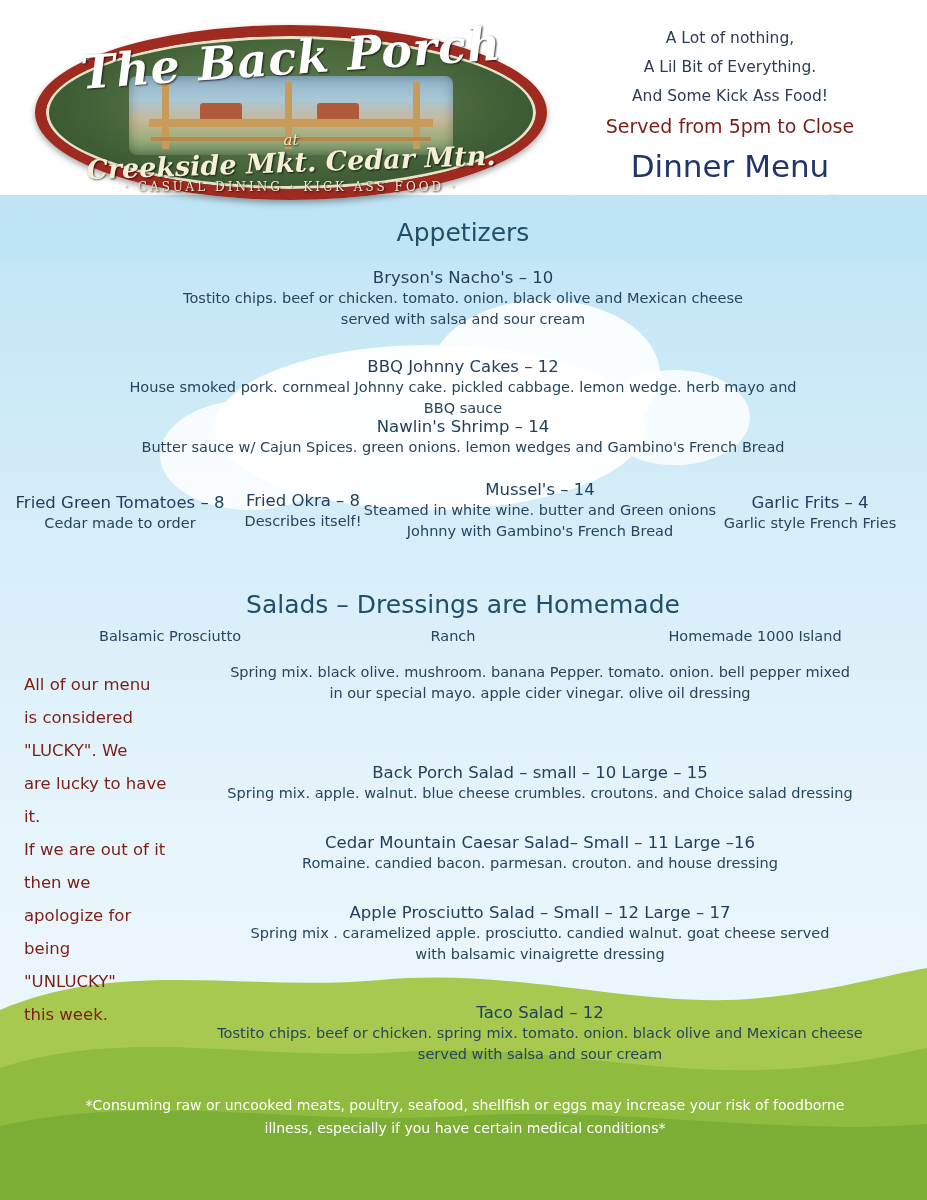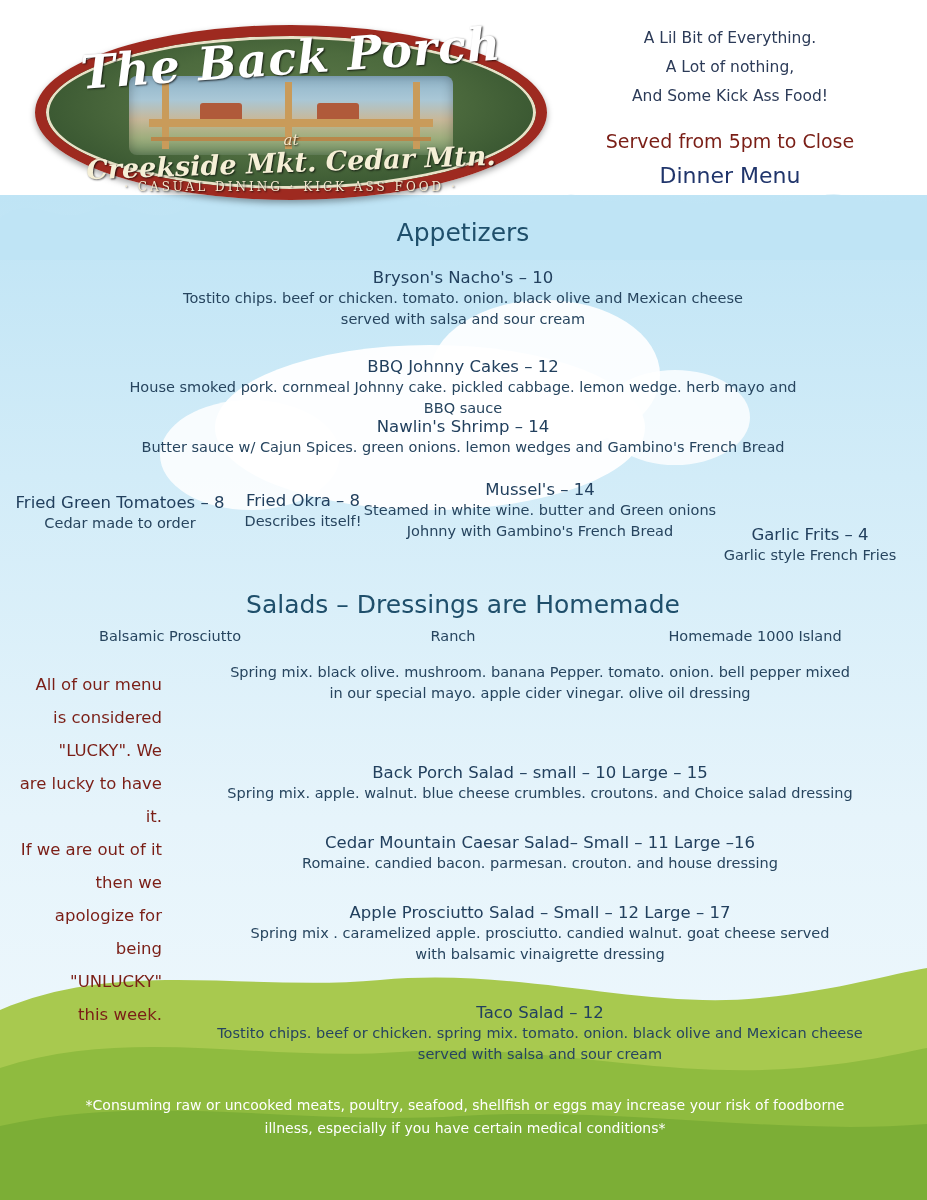--- a/index.html
+++ b/index.html
@@ -146,27 +146,27 @@
     text-align: center;
     color: #2b3a57;
     font-family: "DejaVu Sans", sans-serif;
   }
   .tagline-line {
     font-size: 15.5px;
     line-height: 29px;
     color: #2c3b58;
   }
   .served {
-    margin-top: 19px;
+    margin-top: 4px;
     font-size: 19px;
     color: #7a1e16;
   }
   .dinner-title {
     margin-top: 11px;
-    font-size: 22px;
+    font-size: 31px;
     color: #20356b;
   }
   .section-title {
     position: absolute;
     text-align: center;
     font-size: 25px;
     color: #1f4f6b;
   }
   .item {
     position: absolute;
@@ -180,24 +180,24 @@
   }
   .item-desc {
     font-size: 14.5px;
     color: #27455f;
     line-height: 21px;
   }
 
   
   .lucky {
     position: absolute;
-    left: 10px;
+    left: 24px;
     top: 668px;
     width: 152px;
-    text-align: right;
+    text-align: left;
     color: #7a1e16;
     font-size: 16.5px;
     line-height: 33px;
   }
 
   
   .dressing {
     position: absolute;
     font-size: 14.5px;
     color: #27455f;
@@ -251,22 +251,22 @@
       <div class="porch-rail"></div>
     </div>
   </div>
   <div class="logo-arc-top">The Back Porch</div>
   <div class="logo-arc-mid">at</div>
   <div class="logo-arc-bottom">Creekside Mkt. Cedar Mtn.</div>
   <div class="logo-arc-sub">· CASUAL DINING · KICK ASS FOOD ·</div>
 </div>
 
 <div class="header-right">
+  <div class="tagline-line">A Lot of nothing,</div>
   <div class="tagline-line">A Lil Bit of Everything.</div>
-  <div class="tagline-line">A Lot of nothing,</div>
   <div class="tagline-line">And Some Kick Ass Food!</div>
   <div class="served">Served from 5pm to Close</div>
   <div class="dinner-title">Dinner Menu</div>
 </div>
 
 <div class="section-title" style="left:313px; top:218px; width:300px;">Appetizers</div>
 
 <div class="item" style="left:163px; top:267px; width:600px;">
   <div class="item-name">Bryson's  Nacho's – 10</div>
   <div class="item-desc">Tostito chips. beef or chicken. tomato. onion. black olive and Mexican cheese</div>
@@ -292,21 +292,21 @@
 <div class="item" style="left:10px; top:492px; width:220px;">
   <div class="item-name">Fried Green Tomatoes – 8</div>
   <div class="item-desc">Cedar made to order</div>
 </div>
 
 <div class="item" style="left:228px; top:490px; width:150px;">
   <div class="item-name">Fried Okra – 8</div>
   <div class="item-desc">Describes itself!</div>
 </div>
 
-<div class="item" style="left:700px; top:492px; width:220px;margin-top:32px;">
+<div class="item" style="left:700px; top:492px; width:220px;">
   <div class="item-name">Garlic Frits – 4</div>
   <div class="item-desc">Garlic style French Fries</div>
 </div>
 
 <div class="section-title" style="left:228px; top:590px; width:470px;">Salads – Dressings are Homemade</div>
 
 <div class="dressing" style="left:75px; top:628px; width:190px;">Balsamic Prosciutto</div>
 <div class="dressing" style="left:383px; top:628px; width:140px;">Ranch</div>
 <div class="dressing" style="left:650px; top:628px; width:210px;">Homemade 1000 Island</div>
 

